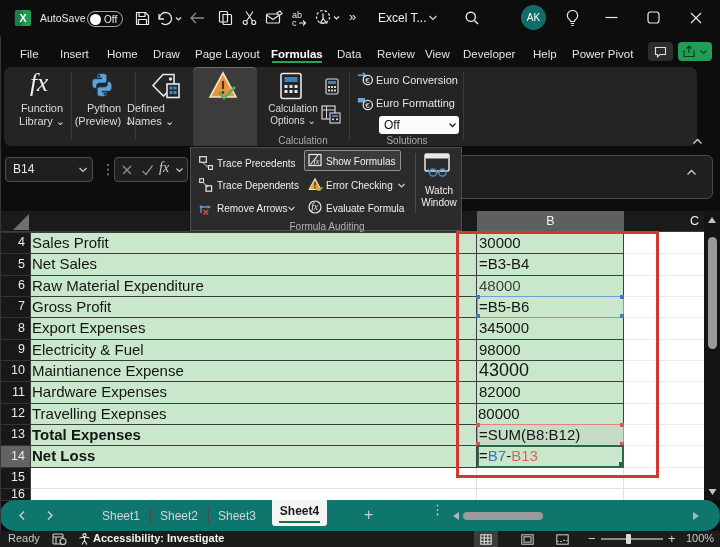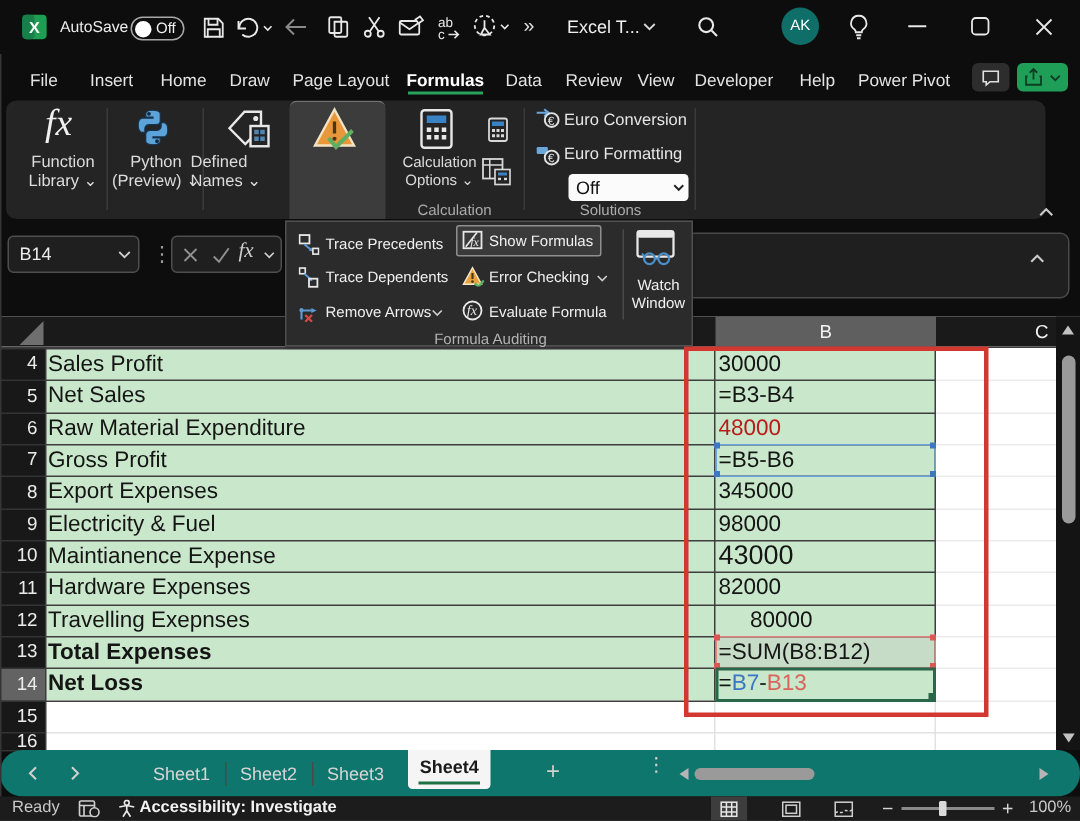--- a/index.html
+++ b/index.html
@@ -332,33 +332,33 @@
     <div class="abs" style="left:0;top:192px;width:25px;height:21px;color:#ebebeb;font-size:12.5px;text-align:right;line-height:21px;">12</div>
     <div class="abs" style="left:0;top:213px;width:25px;height:21px;color:#ebebeb;font-size:12.5px;text-align:right;line-height:21px;">13</div>
     <div class="abs" style="left:0;top:234px;width:25px;height:22px;color:#ebebeb;font-size:12.5px;text-align:right;line-height:22px;">14</div>
     <div class="abs" style="left:0;top:256px;width:25px;height:21px;color:#ebebeb;font-size:12.5px;text-align:right;line-height:21px;">15</div>
     <div class="abs" style="left:0;top:277px;width:25px;height:12px;color:#ebebeb;font-size:12.5px;text-align:right;line-height:12px;">16</div>
     <div class="abs" style="left:32px;top:21px;height:21px;color:#151515;font-size:15px;line-height:21px;white-space:nowrap;">Sales Profit</div>
     <div class="abs" style="left:479px;top:21px;height:21px;color:#151515;font-size:15px;line-height:21px;white-space:nowrap;">30000</div>
     <div class="abs" style="left:32px;top:42px;height:22px;color:#151515;font-size:15px;line-height:22px;white-space:nowrap;">Net Sales</div>
     <div class="abs" style="left:479px;top:42px;height:22px;color:#151515;font-size:15px;line-height:22px;white-space:nowrap;">=B3-B4</div>
     <div class="abs" style="left:32px;top:64px;height:21px;color:#151515;font-size:15px;line-height:21px;white-space:nowrap;">Raw Material Expenditure</div>
-    <div class="abs" style="left:479px;top:64px;height:21px;color:#b91c1c;font-size:15px;line-height:21px;white-space:nowrap;">48000</div>
+    <div class="abs" style="left:479px;top:64px;height:21px;color:#404040;font-size:15px;line-height:21px;white-space:nowrap;">48000</div>
     <div class="abs" style="left:32px;top:85px;height:21px;color:#151515;font-size:15px;line-height:21px;white-space:nowrap;">Gross Profit</div>
     <div class="abs" style="left:479px;top:85px;height:21px;color:#151515;font-size:15px;line-height:21px;white-space:nowrap;">=B5-B6</div>
     <div class="abs" style="left:32px;top:106px;height:22px;color:#151515;font-size:15px;line-height:22px;white-space:nowrap;">Export Expenses</div>
     <div class="abs" style="left:479px;top:106px;height:22px;color:#151515;font-size:15px;line-height:22px;white-space:nowrap;">345000</div>
     <div class="abs" style="left:32px;top:128px;height:21px;color:#151515;font-size:15px;line-height:21px;white-space:nowrap;">Electricity &amp; Fuel</div>
     <div class="abs" style="left:479px;top:128px;height:21px;color:#151515;font-size:15px;line-height:21px;white-space:nowrap;">98000</div>
     <div class="abs" style="left:32px;top:149px;height:21px;color:#151515;font-size:15px;line-height:21px;white-space:nowrap;">Maintianence Expense</div>
     <div class="abs" style="left:479px;top:149px;height:21px;color:#151515;font-size:18px;line-height:21px;white-space:nowrap;">43000</div>
     <div class="abs" style="left:32px;top:170px;height:22px;color:#151515;font-size:15px;line-height:22px;white-space:nowrap;">Hardware Expenses</div>
     <div class="abs" style="left:479px;top:170px;height:22px;color:#151515;font-size:15px;line-height:22px;white-space:nowrap;">82000</div>
     <div class="abs" style="left:32px;top:192px;height:21px;color:#151515;font-size:15px;line-height:21px;white-space:nowrap;">Travelling Exepnses</div>
-    <div class="abs" style="left:500px;top:192px;height:21px;color:#151515;font-size:15px;line-height:21px;white-space:nowrap;">80000</div>
+    <div class="abs" style="left:478px;top:192px;height:21px;color:#151515;font-size:15px;line-height:21px;white-space:nowrap;">80000</div>
     <div class="abs" style="left:32px;top:213px;height:21px;color:#151515;font-size:15px;line-height:21px;font-weight:bold;white-space:nowrap;">Total Expenses</div>
     <div class="abs" style="left:479px;top:213px;height:21px;color:#151515;font-size:15px;line-height:21px;white-space:nowrap;">=SUM(B8:B12)</div>
     <div class="abs" style="left:32px;top:234px;height:22px;color:#151515;font-size:15px;line-height:22px;font-weight:bold;white-space:nowrap;">Net Loss</div>
     <div class="abs" style="left:479px;top:234px;height:22px;font-size:15px;line-height:22px;white-space:nowrap;"><span style="color:#151515;">=</span><span style="color:#3a77c2;">B7</span><span style="color:#151515;">-</span><span style="color:#d9655c;">B13</span></div>
     <div class="abs" style="left:477px;top:85px;width:147px;height:22px;border:1.5px solid #6fa1d9;"></div>
     <div class="abs" style="left:476px;top:84px;width:4px;height:4px;background:#3c79c0;"></div>
     <div class="abs" style="left:620px;top:84px;width:4px;height:4px;background:#3c79c0;"></div>
     <div class="abs" style="left:476px;top:103px;width:4px;height:4px;background:#3c79c0;"></div>
     <div class="abs" style="left:620px;top:103px;width:4px;height:4px;background:#3c79c0;"></div>
     <div class="abs" style="left:477px;top:213px;width:147px;height:22px;border:1px solid #e2847e;"></div>

